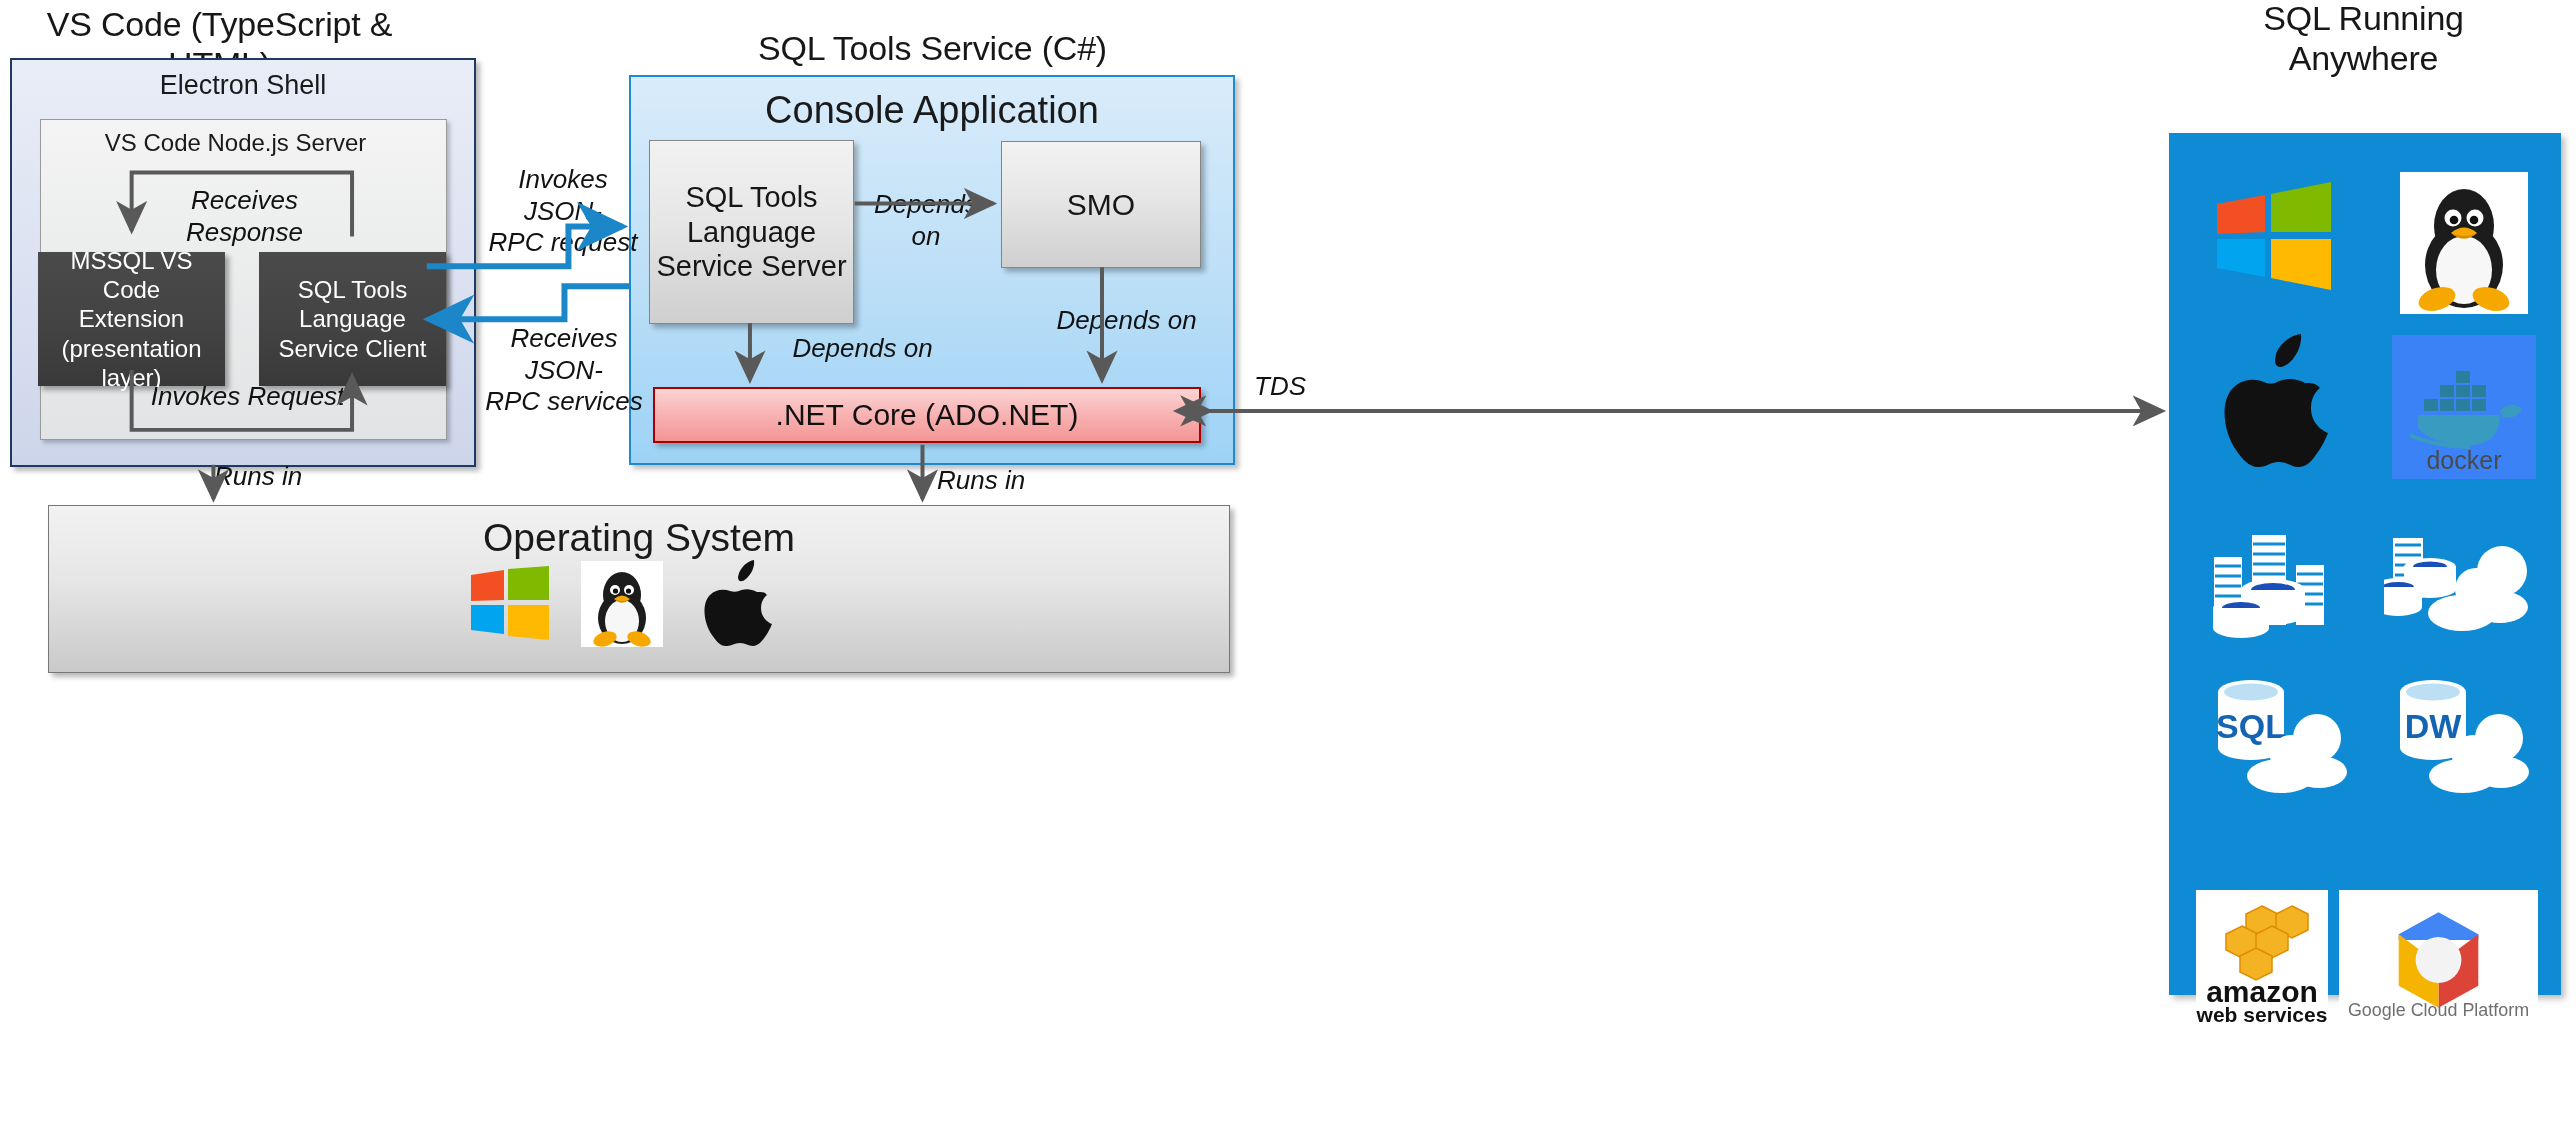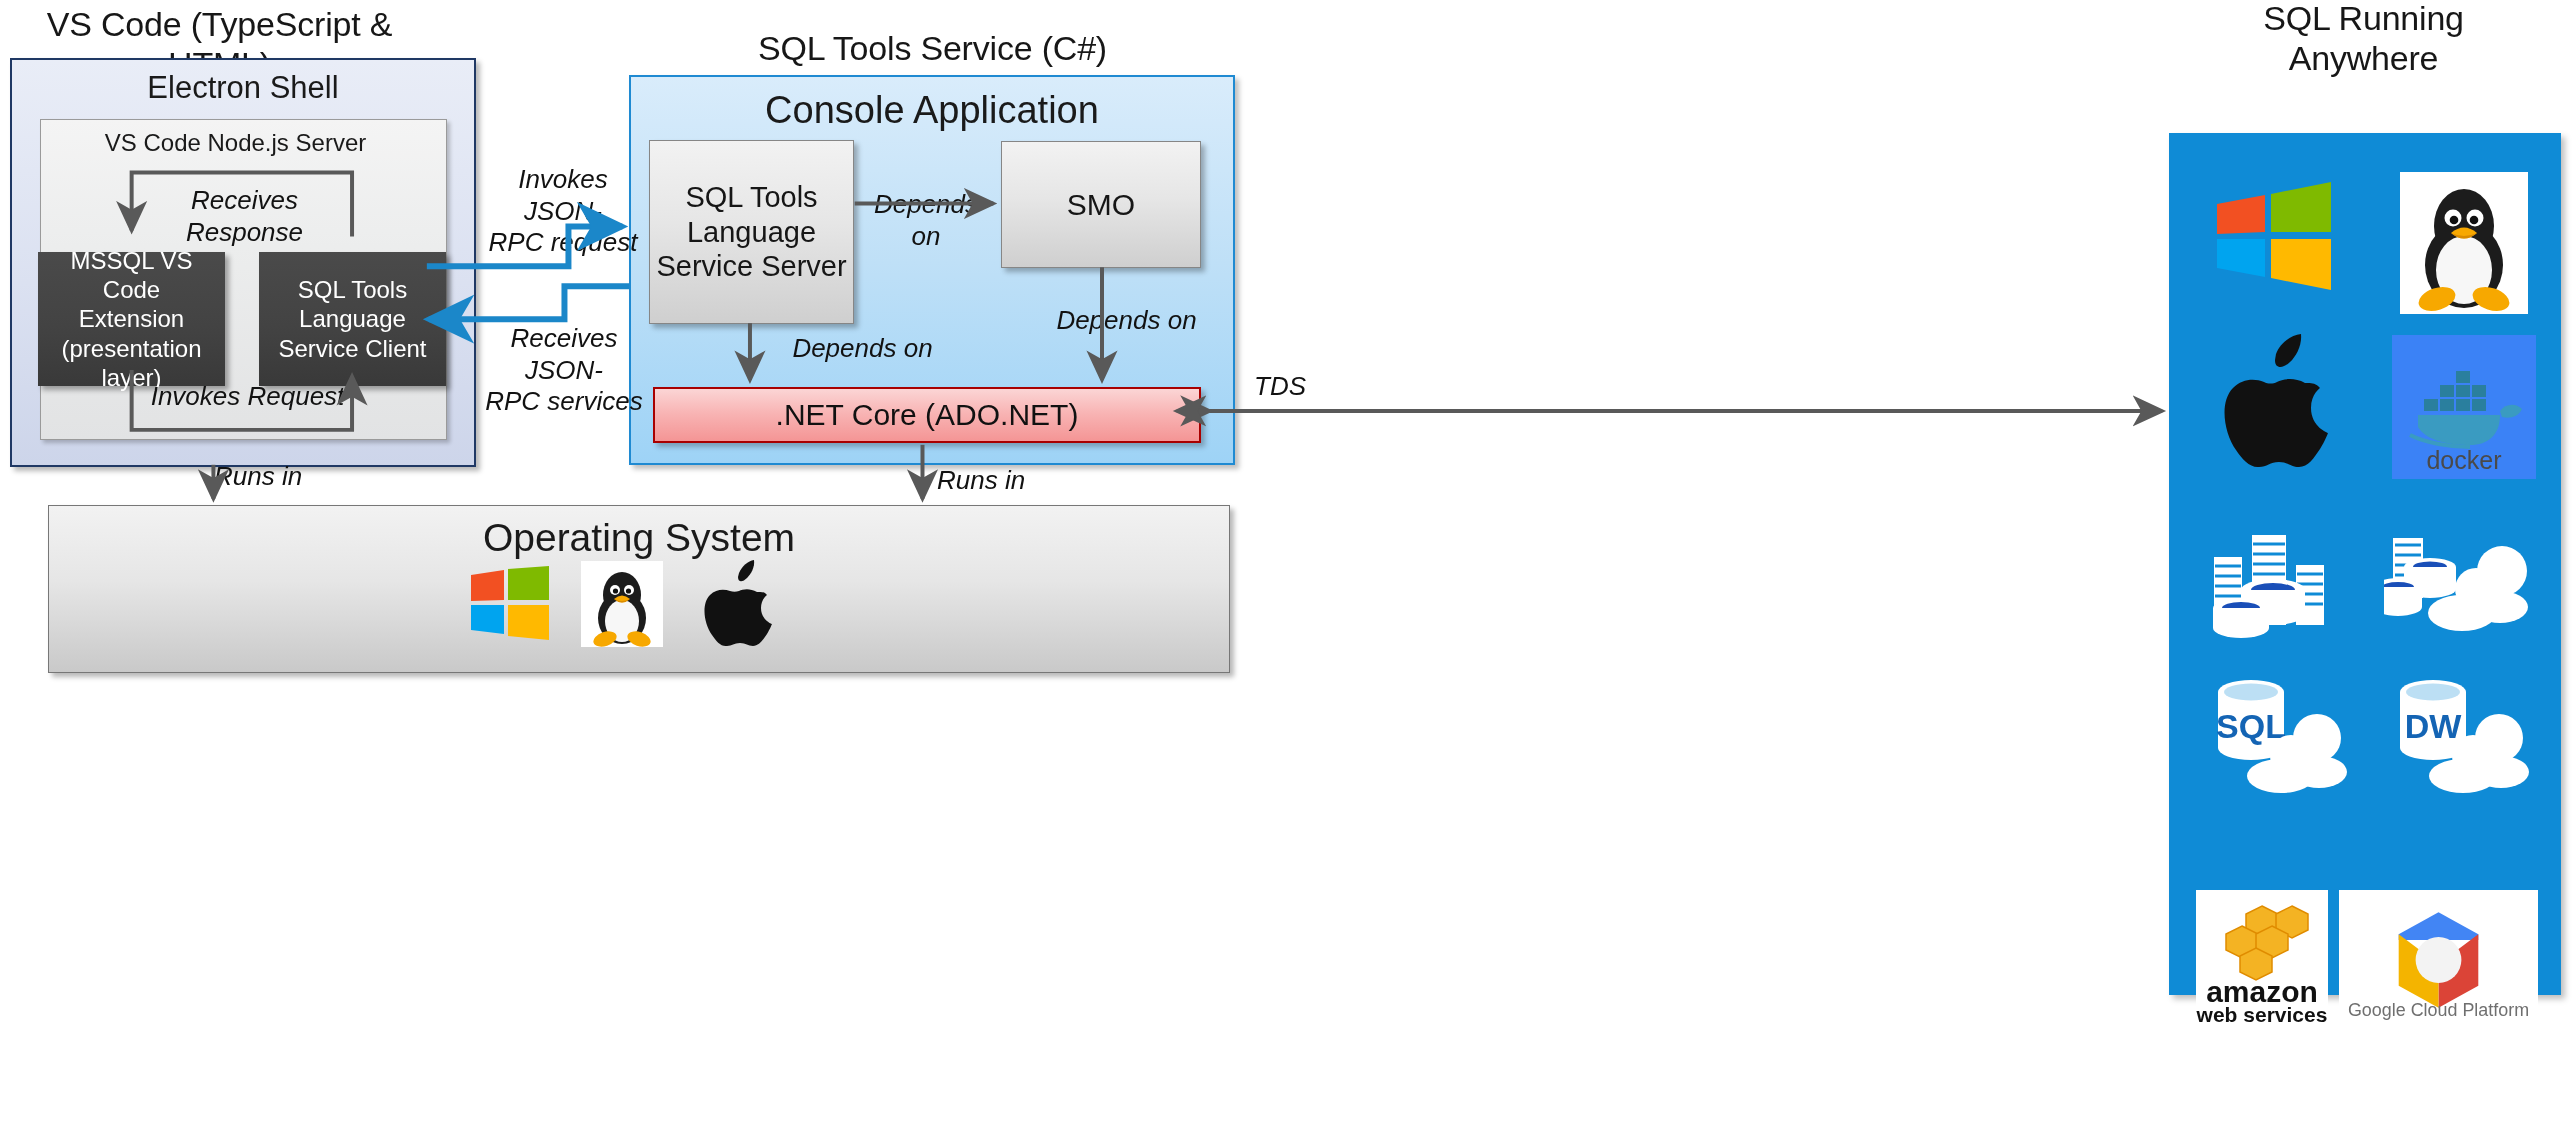--- a/index.html
+++ b/index.html
@@ -30,21 +30,21 @@
 
   
   .electron-shell{
     left:10px; top:58px; width:462px; height:405px;
     border:2px solid #1f3864;
     background:linear-gradient(180deg,#e9edf7 0%,#dbe1f1 55%,#cdd5ea 100%);
     box-shadow:4px 4px 5px rgba(0,0,0,.28);
   }
   .shell-title{
     position:absolute; left:0; right:0; top:10px;
-    text-align:center; font-size:31px; color:#1a1a1a;
+    text-align:center; font-size:27px; color:#1a1a1a;
   }
   .nodejs-server{
     position:absolute; left:28px; top:59px; width:405px; height:319px;
     border:1px solid #9a9a9a;
     background:linear-gradient(180deg,#f4f4f4 0%,#eceded 40%,#e2e3e4 100%);
     box-shadow:3px 3px 4px rgba(0,0,0,.22);
   }
   .nodejs-title{
     position:absolute; left:0; right:16px; top:9px;
     text-align:center; font-size:24px; color:#1a1a1a;

